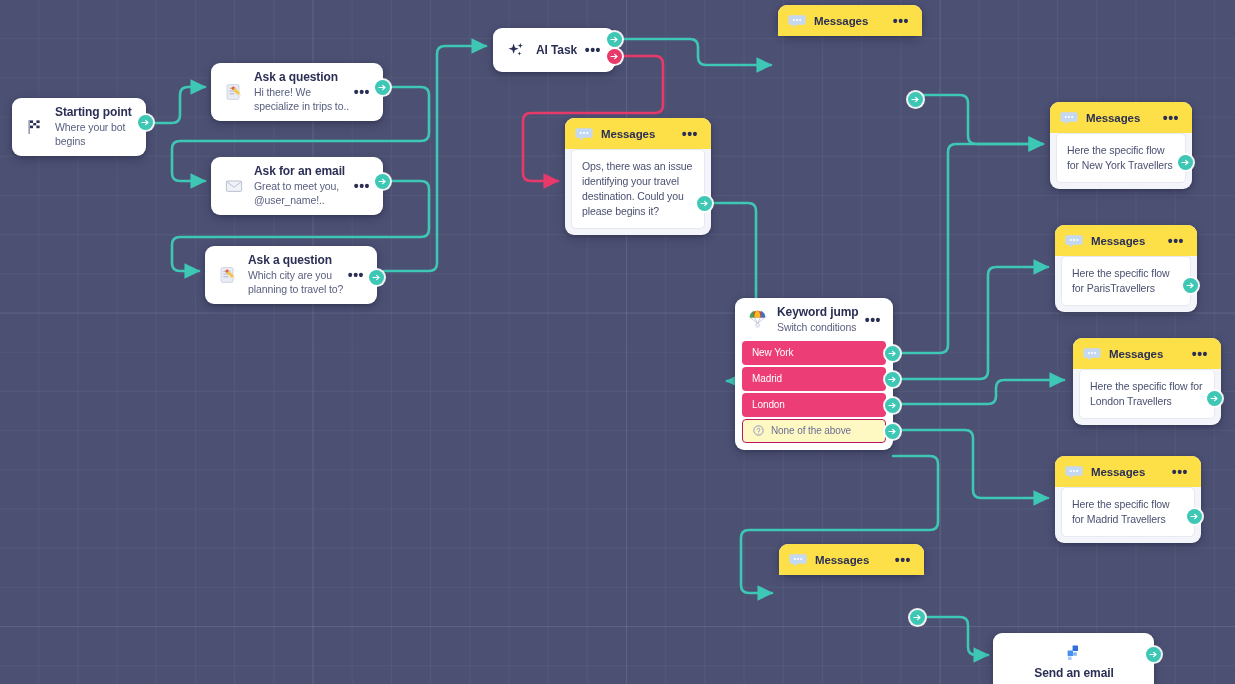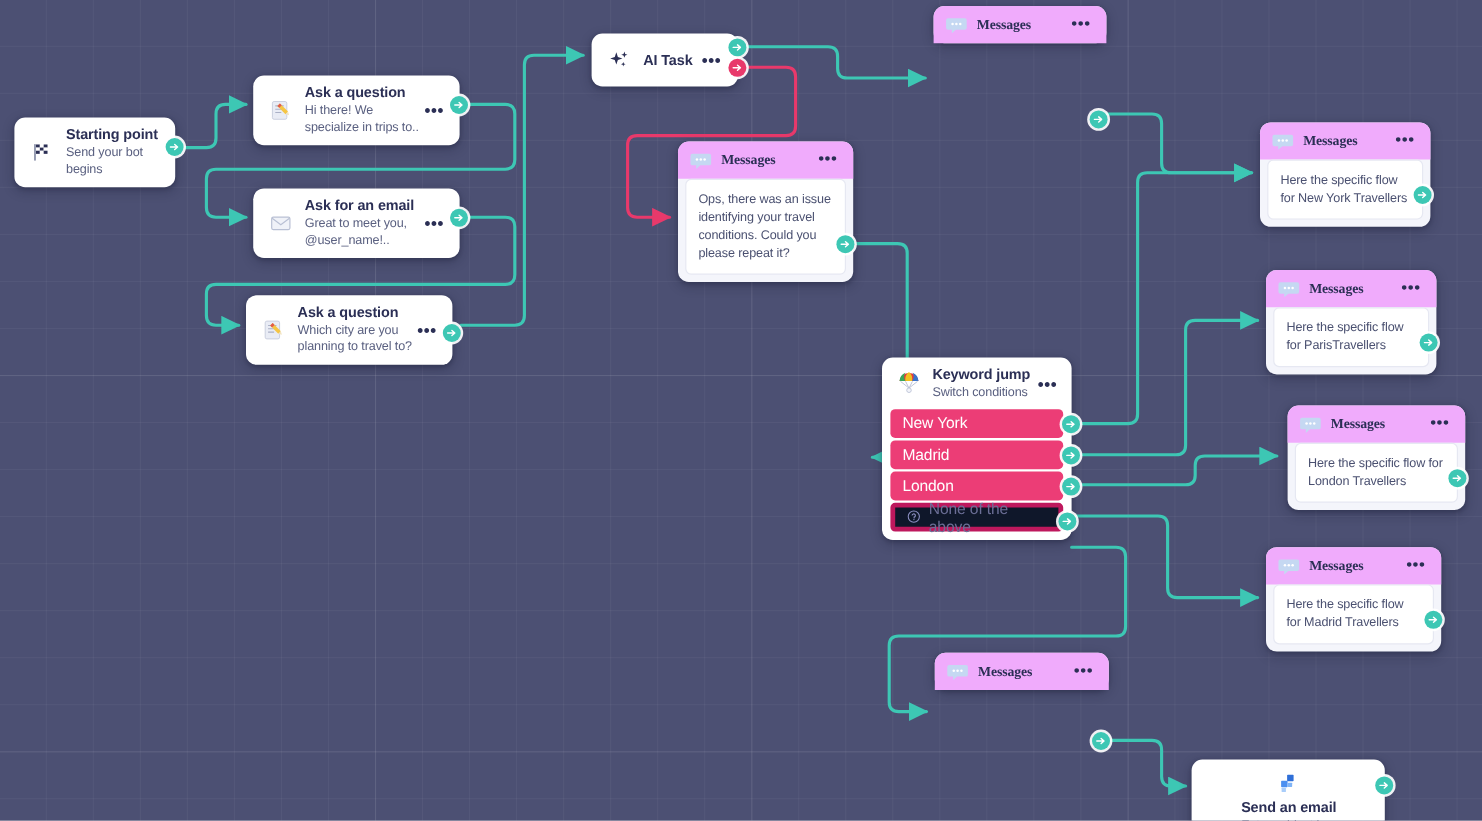--- a/index.html
+++ b/index.html
@@ -69,21 +69,21 @@
   .msg-body {
     margin: 0 6px 6px 6px;
     background: #ffffff;
     border: 1px solid #e6e8f2;
     border-radius: 5px;
     padding: 9px 10px;
     font-size: 10.5px; line-height: 1.42; color: #4a5070;
     letter-spacing: -0.1px;
   }
   .msg-node { background: #f4f5fb; }
-  .msg-node .msg-hdr { background: #f0abfc; border-radius: 9px 9px 0 0; font-family: Liberation Serif, serif; }
+  .msg-node .msg-hdr { background: #fde047; border-radius: 9px 9px 0 0; }
 
   
   .knob {
     position: absolute;
     width: 15px; height: 15px; border-radius: 50%;
     background: #3dc7b4;
     display: flex; align-items: center; justify-content: center;
     box-shadow: 0 0 0 2px rgba(255,255,255,0.92);
     z-index: 6;
   }
@@ -93,26 +93,26 @@
   
   .kw-list { padding: 0 7px 7px 7px; }
   .kw-item {
     position: relative;
     background: #ec3d76;
     border-radius: 4px;
     margin-bottom: 2px;
     height: 24px;
     display: flex; align-items: center;
     padding: 0 10px;
-    color: #ffffff; font-size: 13px; letter-spacing: -0.1px;
+    color: #ffffff; font-size: 10px; letter-spacing: -0.1px;
   }
   .kw-item.none {
-    background: #0f172a;
+    background: #fef9c3;
     color: #6b6e96;
-    border: 4px solid #be185d;
+    border: 1px solid #be185d;
     margin-bottom: 0;
   }
   .kw-item .qm { margin-right: 7px; display: flex; align-items: center; }
 </style>
 </head>
 <body>
 
 <div id="canvas">
 
   <svg id="edges" viewBox="0 0 1235 684">
@@ -171,21 +171,21 @@
             <rect x="8.2" y="6" width="3.2" height="2.6" fill="#2b2f55"></rect>
             <rect x="11.4" y="6" width="3.2" height="2.6" fill="#ffffff"></rect>
             <rect x="5" y="8.6" width="3.2" height="2.6" fill="#2b2f55"></rect>
             <rect x="8.2" y="8.6" width="3.2" height="2.6" fill="#ffffff"></rect>
             <rect x="11.4" y="8.6" width="3.2" height="2.6" fill="#2b2f55"></rect>
           </g>
         </svg>
       </div>
       <div class="node-txt">
         <div class="node-title">Starting point</div>
-        <div class="node-sub">Send your bot begins</div>
+        <div class="node-sub">Where your bot begins</div>
       </div>
     </div>
     <div class="knob" style="right:-7px; top:17px;">
       <svg width="9" height="9" viewBox="0 0 9 9">
           <path d="M1,4.5 H6.5 M4.6,2.4 L7,4.5 L4.6,6.6" stroke="#fff" stroke-width="1.2" fill="none" stroke-linecap="round" stroke-linejoin="round"></path>
         </svg>
     </div>
   </div>
 
   <div class="node" style="left:211px; top:63px; width:172px;">
@@ -317,21 +317,21 @@
         <svg width="20" height="20" viewBox="0 0 20 20">
           <path d="M3,4.2 h14 a1.6,1.6 0 0 1 1.6,1.6 v6.4 a1.6,1.6 0 0 1 -1.6,1.6 h-7.4 l-3.4,3 v-3 h-3.2 a1.6,1.6 0 0 1 -1.6,-1.6 v-6.4 a1.6,1.6 0 0 1 1.6,-1.6 z" fill="#c5d8f2"></path>
           <circle cx="6.8" cy="9" r="1.05" fill="#ffffff"></circle>
           <circle cx="10" cy="9" r="1.05" fill="#ffffff"></circle>
           <circle cx="13.2" cy="9" r="1.05" fill="#ffffff"></circle>
         </svg>
       </span>
       <span class="msg-title">Messages</span>
       <span class="dots">•••</span>
     </div>
-    <div class="msg-body">Ops, there was an issue identifying your travel conditions. Could you please repeat it?</div>
+    <div class="msg-body">Ops, there was an issue identifying your travel destination. Could you please begins it?</div>
     <div class="knob" style="right:-1px; top:78px;">
       <svg width="9" height="9" viewBox="0 0 9 9">
           <path d="M1,4.5 H6.5 M4.6,2.4 L7,4.5 L4.6,6.6" stroke="#fff" stroke-width="1.2" fill="none" stroke-linecap="round" stroke-linejoin="round"></path>
         </svg>
     </div>
   </div>
 
   <div class="node msg-node" style="left:1050px; top:102px; width:142px;">
     <div class="msg-hdr">
       <span class="bubble">

